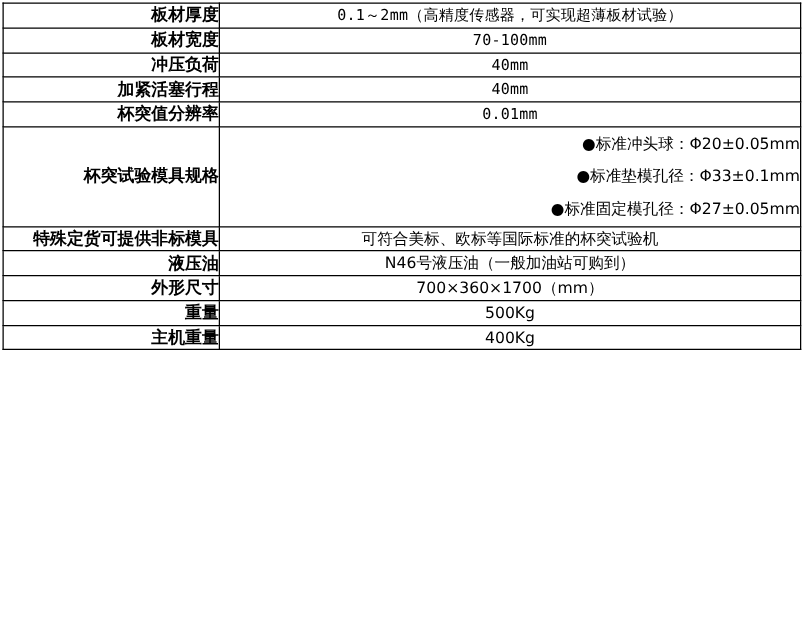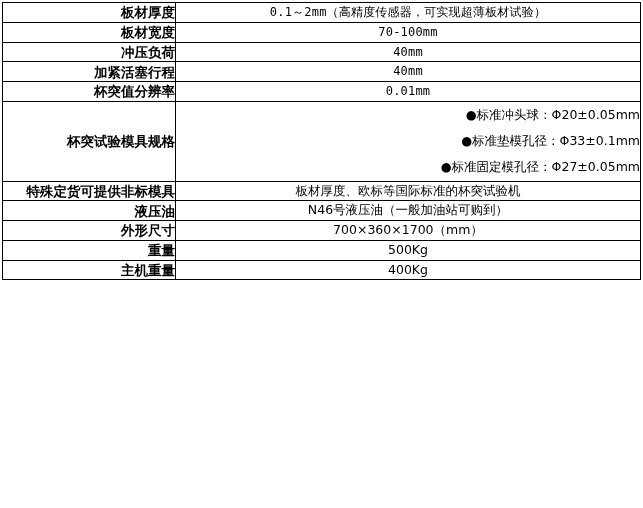--- a/index.html
+++ b/index.html
@@ -95,21 +95,21 @@
         <span class="mold-list">
           <span class="mold-line">●标准冲头球：Φ20±0.05mm</span>
           <span class="mold-line">●标准垫模孔径：Φ33±0.1mm</span>
           <span class="mold-line">●标准固定模孔径：Φ27±0.05mm</span>
         </span>
       </td>
     </tr>
 
     <tr>
       <td class="label-cell">特殊定货可提供非标模具</td>
-      <td class="value-cell">板材厚度、欧标等国际标准的杯突试验机</td>
+      <td class="value-cell">可符合美标、欧标等国际标准的杯突试验机</td>
     </tr>
 
     <tr>
       <td class="label-cell">液压油</td>
       <td class="value-cell">N46号液压油（一般加油站可购到）</td>
     </tr>
 
     <tr>
       <td class="label-cell">外形尺寸</td>
       <td class="value-cell">700×360×1700（mm）</td>

